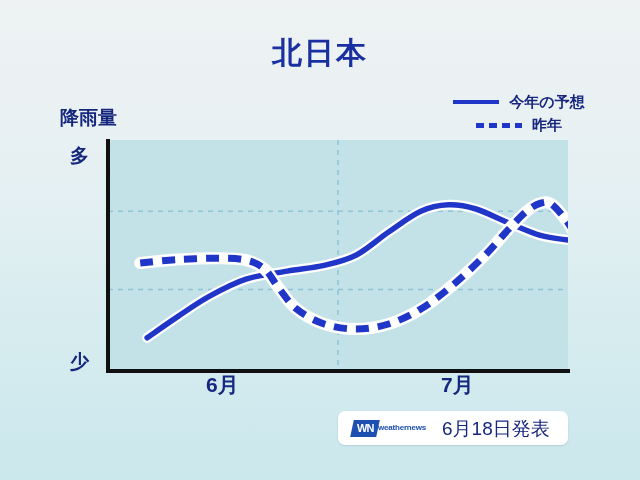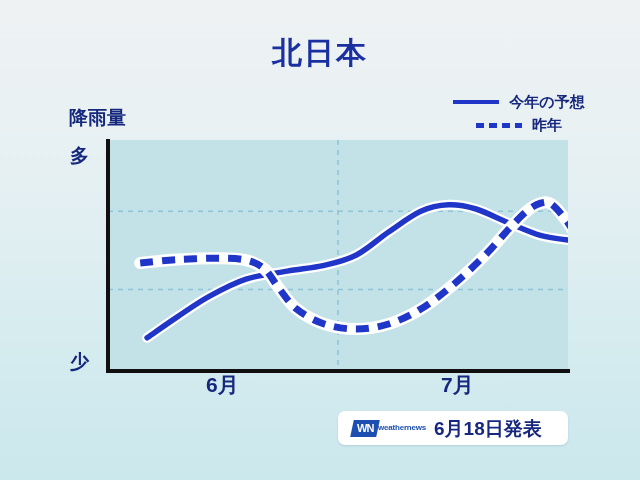--- a/index.html
+++ b/index.html
@@ -72,21 +72,21 @@
   .legend-label {
     font-size: 15px;
     font-weight: bold;
     color: #16277e;
     white-space: nowrap;
     line-height: 1;
   }
   
   #y-axis-title {
     position: absolute;
-    left: 69px;
+    left: 60px;
     top: 108px;
     font-size: 19px;
     font-weight: bold;
     color: #16277e;
     white-space: nowrap;
     line-height: 1;
   }
   #y-label-high {
     position: absolute;
     left: 70px;
@@ -161,23 +161,23 @@
     letter-spacing: -1px;
   }
   #brand-wordmark {
     font-size: 8px;
     font-weight: bold;
     color: #1c4fb0;
     letter-spacing: -0.2px;
     line-height: 1;
   }
   #release-date {
-    margin-left: 8px;
-    font-size: 19px;
-    font-weight: bold;
+    margin-left: 16px;
+    font-size: 19px;
+    font-weight: normal;
     color: #16277e;
     white-space: nowrap;
     line-height: 1;
   }
 </style>
 </head>
 <body>
 
 <div id="stage">
 

